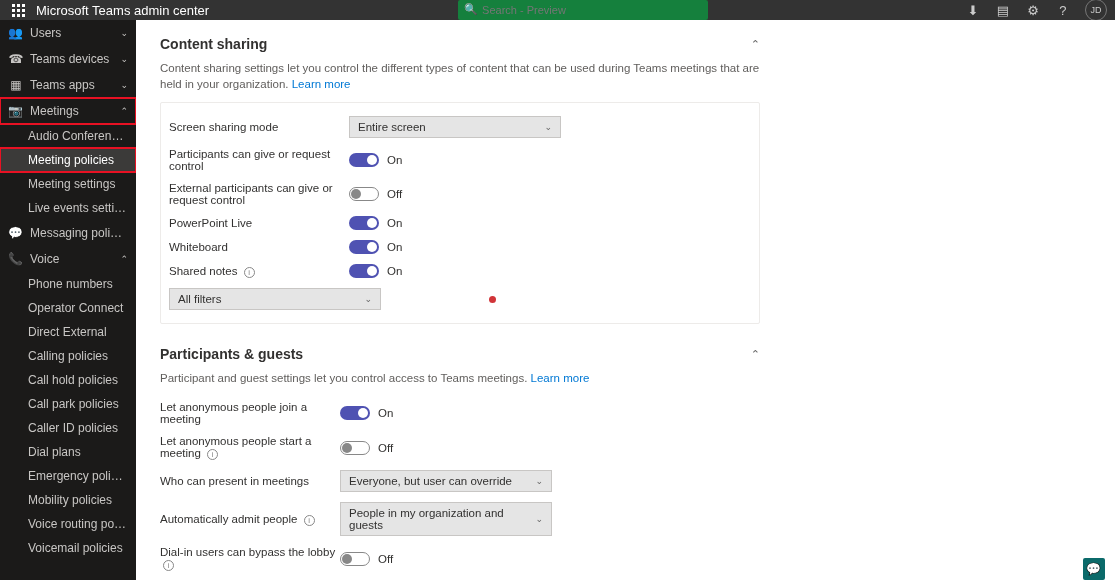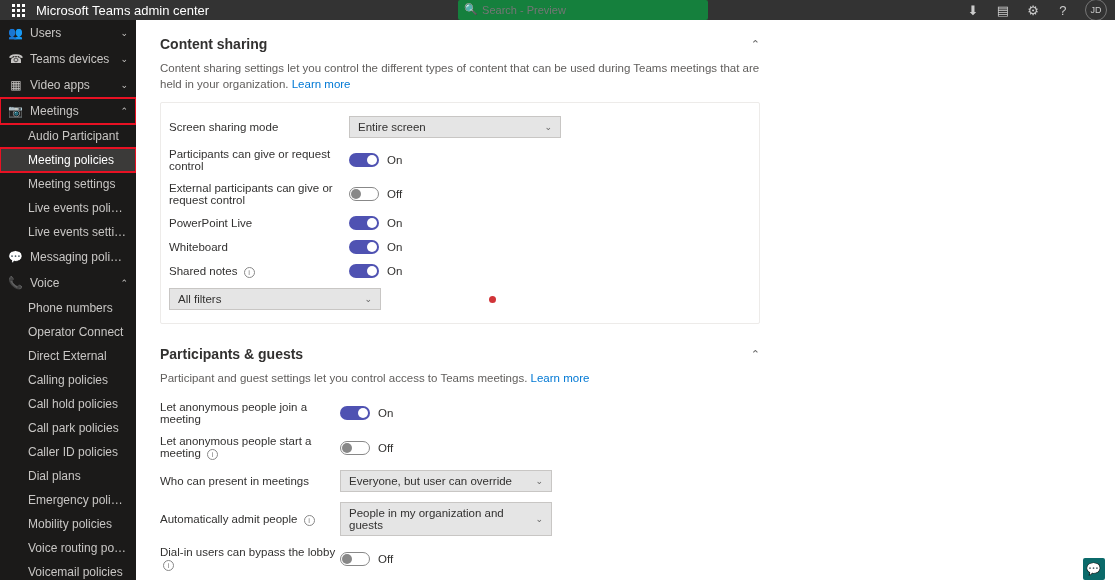--- a/index.html
+++ b/index.html
@@ -102,32 +102,31 @@
         <span class="nav-label">Users</span>
         <span class="chev">⌄</span>
       </div>
       <div class="nav-item">
         <span class="nav-icon">☎</span>
         <span class="nav-label">Teams devices</span>
         <span class="chev">⌄</span>
       </div>
       <div class="nav-item">
         <span class="nav-icon">▦</span>
-        <span class="nav-label">Video apps</span>
+        <span class="nav-label">Teams apps</span>
         <span class="chev">⌄</span>
       </div>
       <div class="nav-item highlight-red">
         <span class="nav-icon">📷</span>
         <span class="nav-label">Meetings</span>
         <span class="chev">⌃</span>
       </div>
-      <div class="sub-item">Audio Participant</div>
+      <div class="sub-item">Audio Conferencing</div>
       <div class="sub-item active highlight-red">Meeting policies</div>
       <div class="sub-item">Meeting settings</div>
-      <div class="sub-item">Live events policies</div>
       <div class="sub-item">Live events settings</div>
       <div class="nav-item">
         <span class="nav-icon">💬</span>
         <span class="nav-label">Messaging policies</span>
       </div>
       <div class="nav-item">
         <span class="nav-icon">📞</span>
         <span class="nav-label">Voice</span>
         <span class="chev">⌃</span>
       </div>

